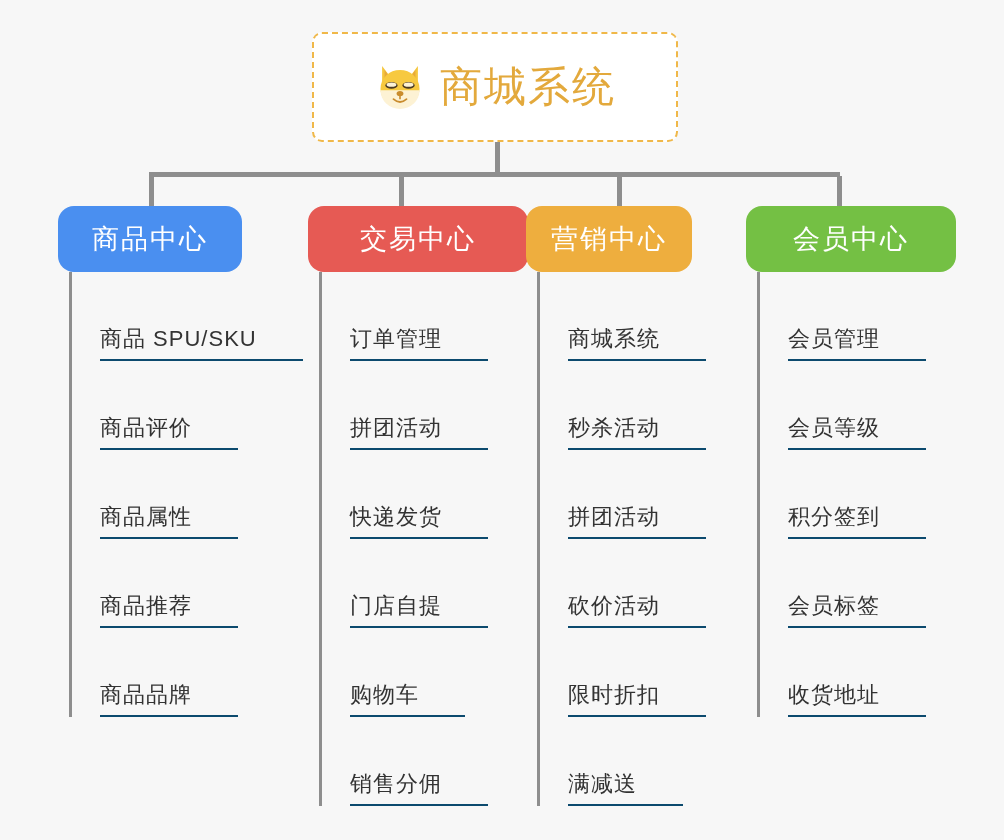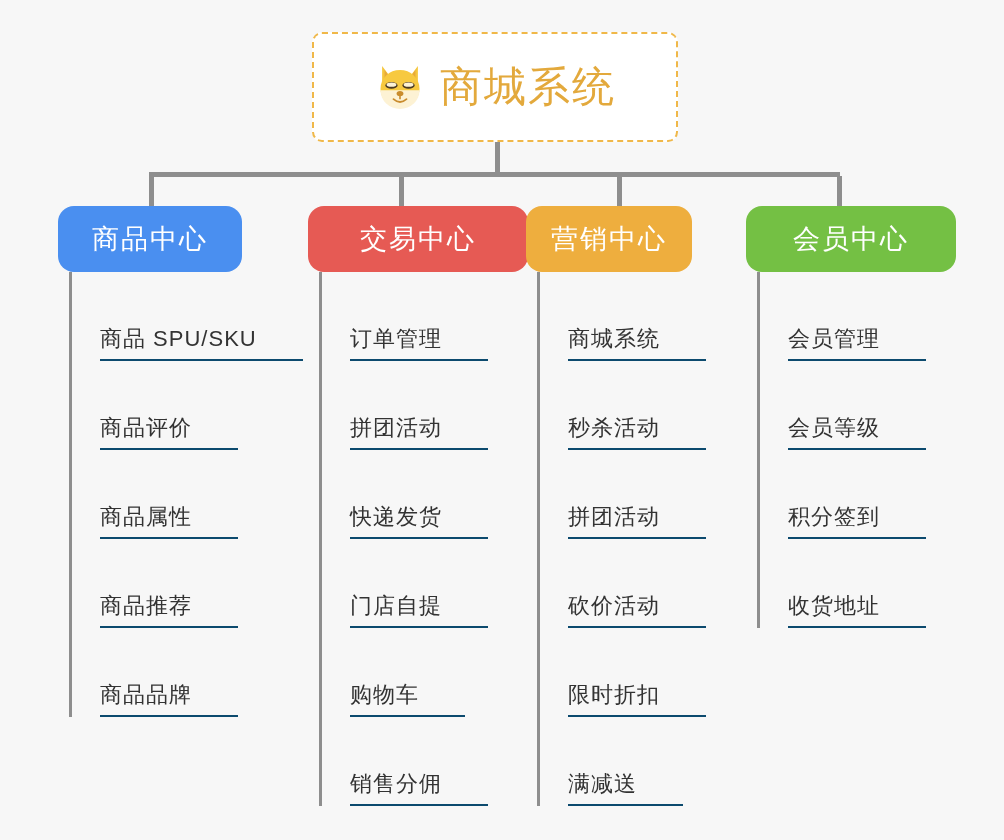--- a/index.html
+++ b/index.html
@@ -229,18 +229,21 @@
       <div class="leaf">
           <span class="leaf-label">会员管理</span>
         </div>
       <div class="leaf">
           <span class="leaf-label">会员等级</span>
         </div>
       <div class="leaf">
           <span class="leaf-label">积分签到</span>
         </div>
       <div class="leaf">
+          <span class="leaf-label">会员标签</span>
+        </div>
+      <div class="leaf">
           <span class="leaf-label">收货地址</span>
         </div>
     </div>
   </div>
 
 </div>
 
 </body></html>

